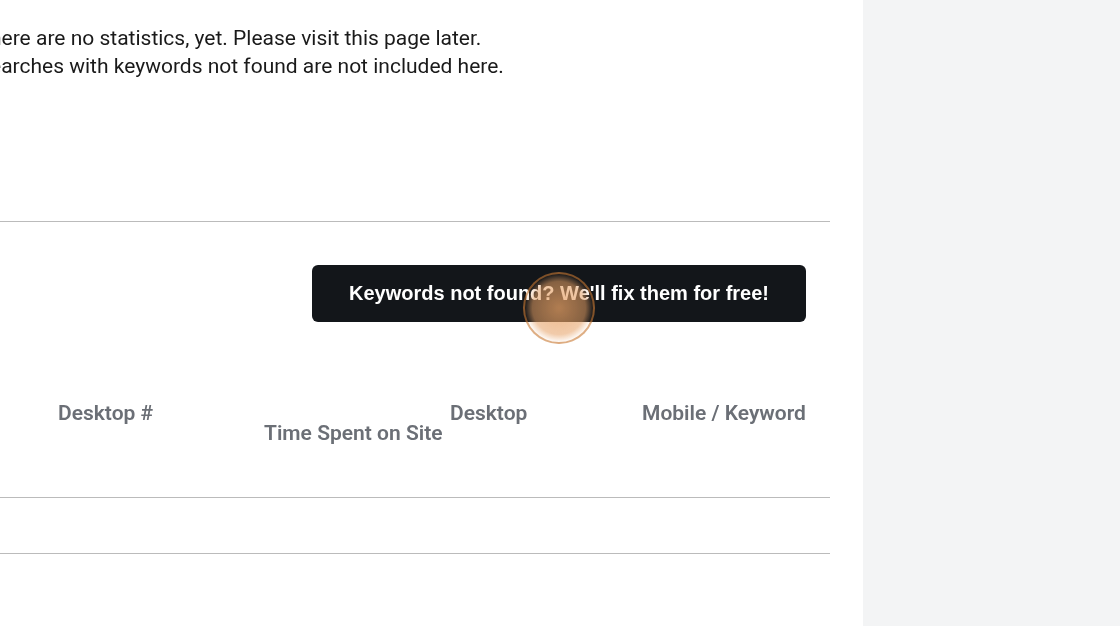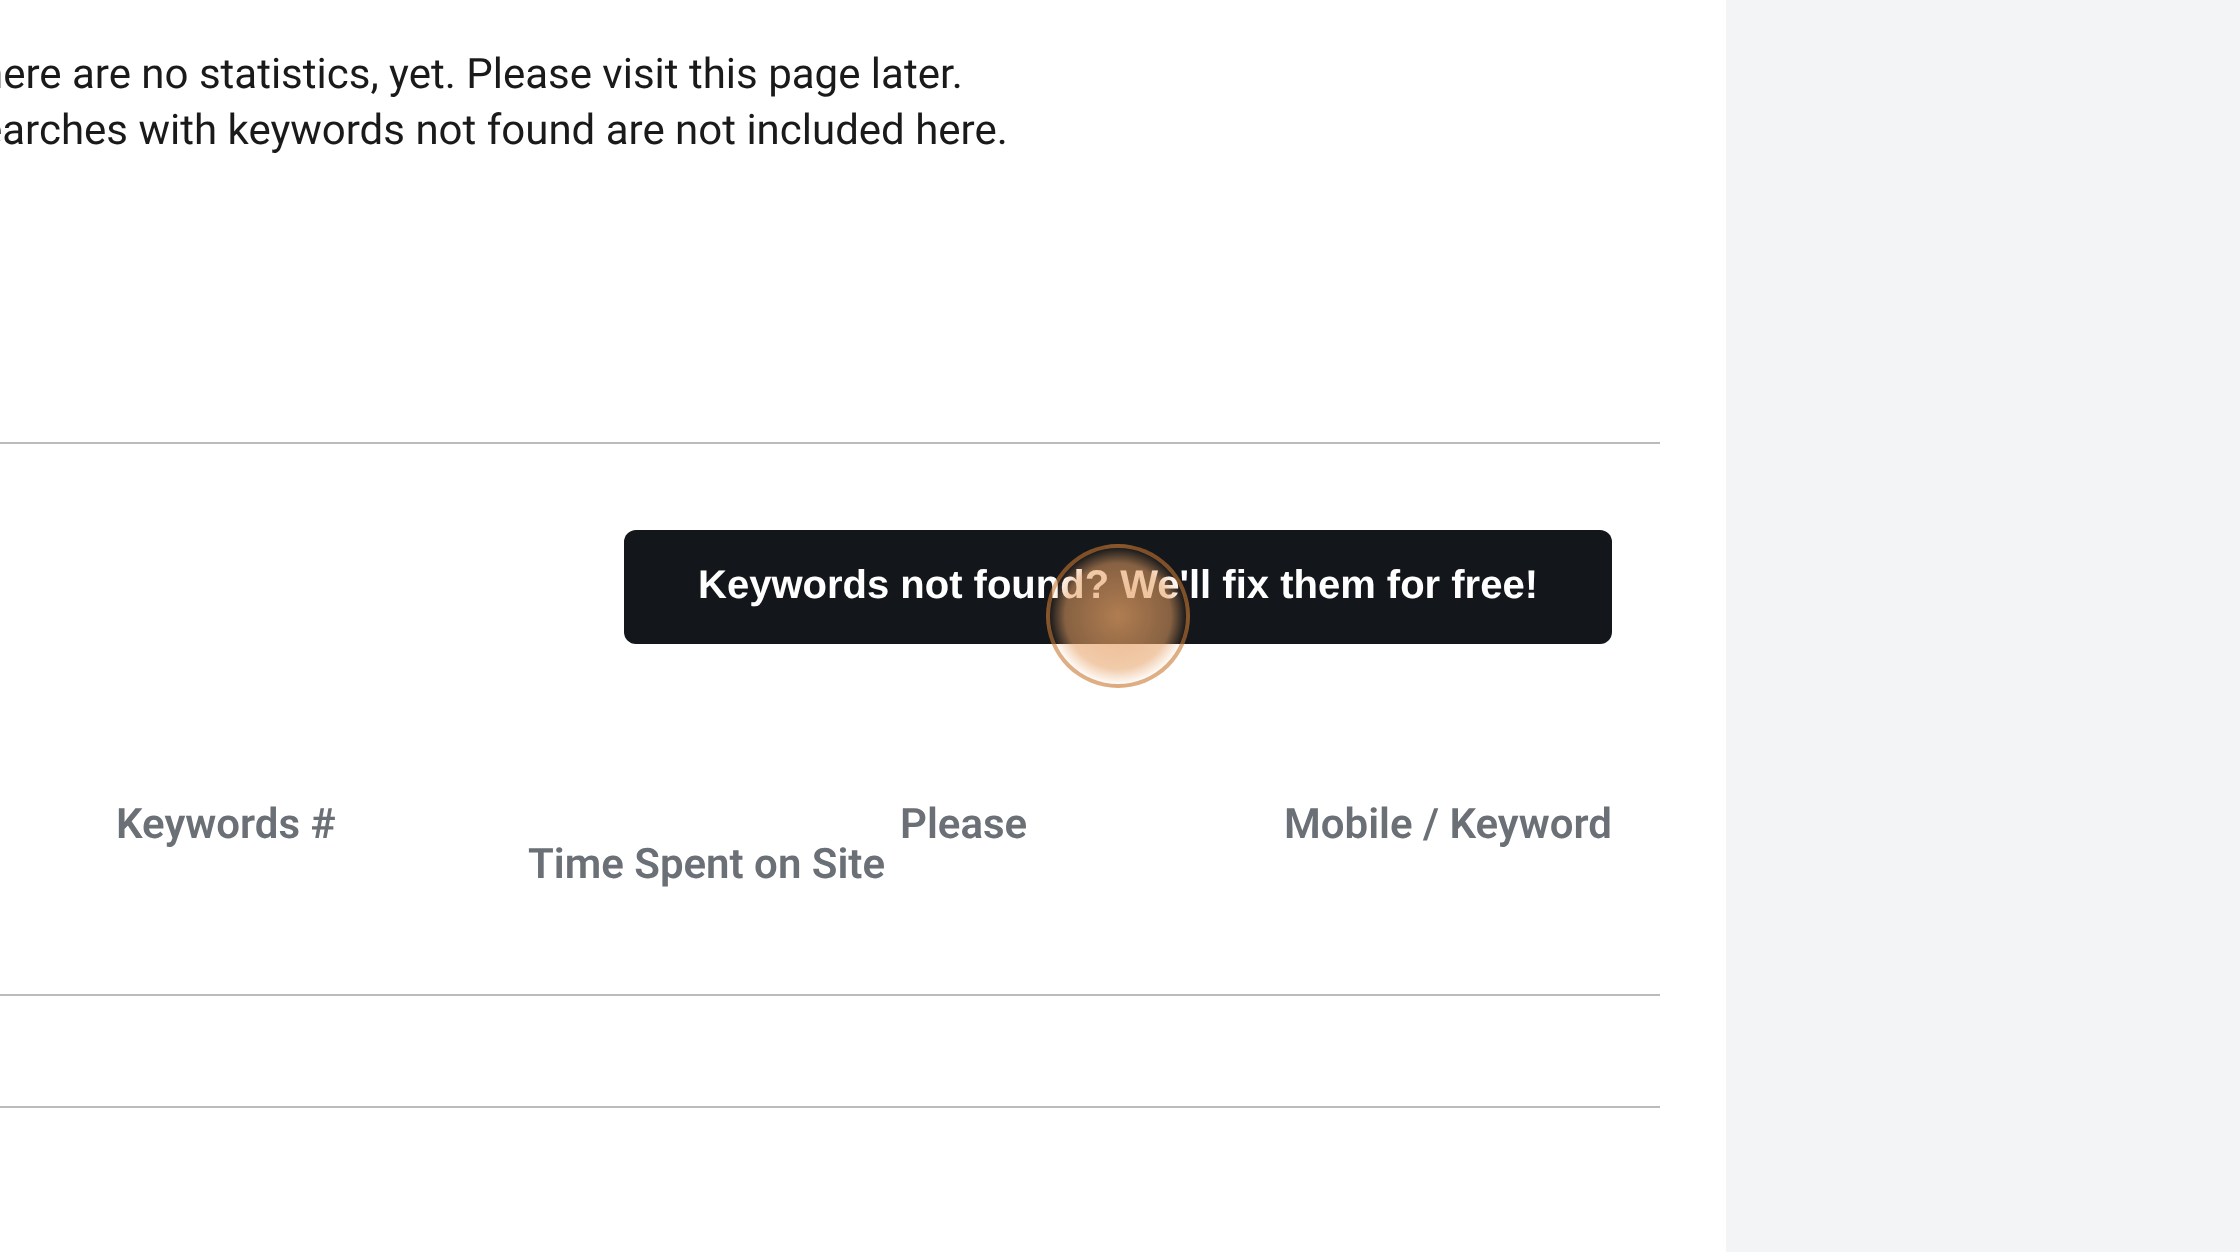--- a/index.html
+++ b/index.html
@@ -134,23 +134,23 @@
 
   <div class="divider-1"></div>
 
   <button class="cta-button">
     <span>Keywords not found? We'll fix them for free!</span>
   </button>
 
   <div class="cursor-highlight"></div>
 
   <div class="table-header">
-    <div class="col-position">Keywords #</div>
+    <div class="col-position">Desktop #</div>
     <div class="col-time">Time Spent on Site</div>
-    <div class="col-keyword">Please</div>
+    <div class="col-keyword">Desktop</div>
     <div class="col-mobile">Mobile / Keyword</div>
   </div>
 
   <div class="divider-2"></div>
   <div class="divider-3"></div>
 </div>
 
 <div class="right-sidebar"></div>
 
 </body></html>

